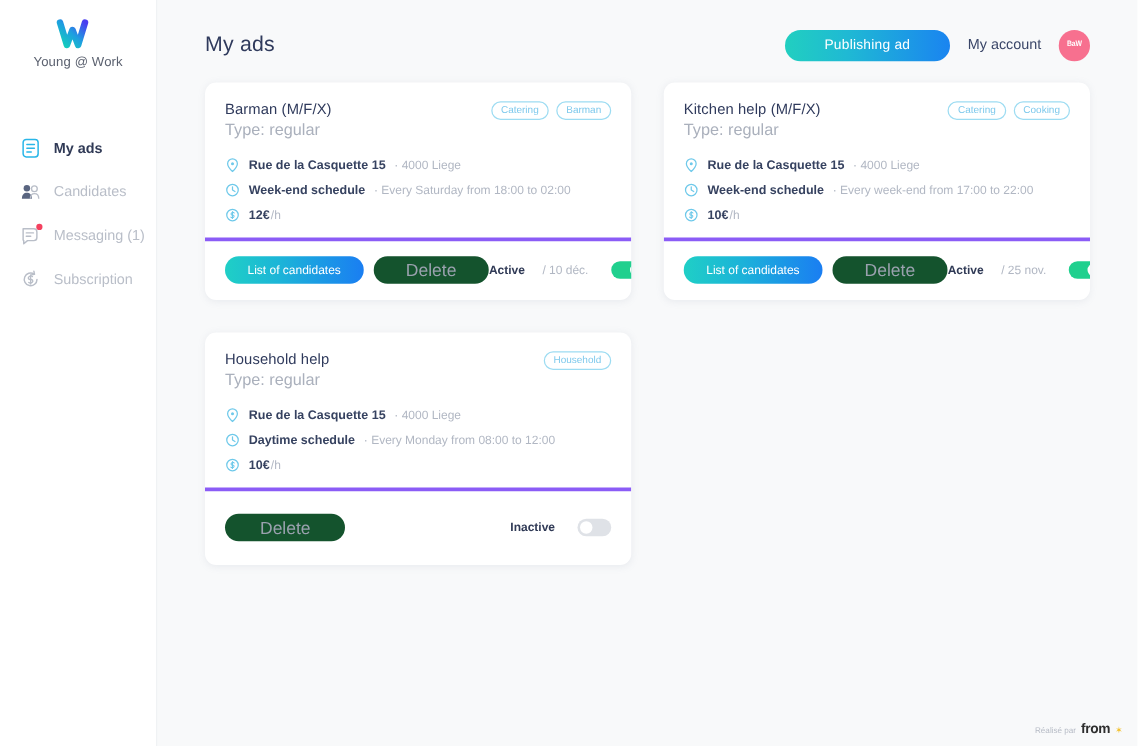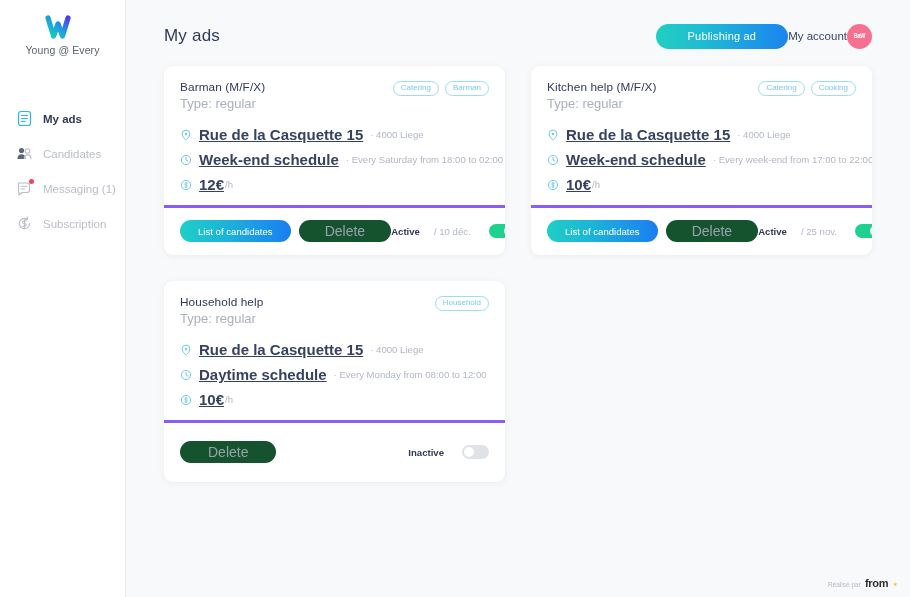--- a/index.html
+++ b/index.html
@@ -84,20 +84,21 @@
   .page-title {
     font-size: 17px;
     color: #2f3a5c;
     font-weight: normal;
     letter-spacing: .2px;
   }
   .topbar-right {
     margin-left: auto;
     display: flex;
     align-items: center;
+    gap: 14px;
   }
   .publish-btn {
     background: linear-gradient(90deg, #21cfc0 0%, #1fb9d4 38%, #1a84f0 100%);
     color: #ffffff;
     font-size: 11px;
     border: none;
     border-radius: 16px;
     height: 25px;
     padding: 0 32px;
     cursor: pointer;
@@ -183,25 +184,24 @@
   .info-row {
     display: flex;
     align-items: center;
     gap: 7px;
   }
   .info-icon {
     width: 12px; height: 12px;
     flex: 0 0 12px;
   }
   .info-strong {
-    font-size: 15px;
+    font-size: 10px;
     color: #364260;
     font-weight: bold;
     white-space: nowrap;
-    text-decoration: underline;
   }
   .info-muted {
     font-size: 9.6px;
     color: #b1b7c3;
     white-space: nowrap;
   }
   .card-foot {
     border-top: 3px solid #8b5cf6;
     padding: 12px 16px 13px;
     display: flex;
@@ -310,21 +310,21 @@
           <linearGradient id="lg" x1="0" y1="1" x2="1" y2="0">
             <stop offset="0" stop-color="#12d3b8"></stop>
             <stop offset="0.5" stop-color="#1e9fe0"></stop>
             <stop offset="1" stop-color="#4a3df0"></stop>
           </linearGradient>
         </defs>
         <path d="M6 6 L11.5 24 L16 12 L20.5 24 L26 6" fill="none" stroke="url(#lg)" stroke-width="5.2" stroke-linecap="round" stroke-linejoin="round"></path>
         <path d="M26 6 L26 24" fill="none" stroke="url(#lg)" stroke-width="5.2" stroke-linecap="round"></path>
         <path d="M31 3 L31 21" fill="none" stroke="url(#lg)" stroke-width="5.2" stroke-linecap="round"></path>
       </svg>
-      <div class="brand-name">Young @ Every</div>
+      <div class="brand-name">Young @ Work</div>
     </div>
 
     <nav class="nav">
 
       <div class="nav-item active">
         <svg class="nav-icon" viewBox="0 0 17 17">
           <rect x="2.5" y="1.5" width="12" height="14" rx="2.5" fill="none" stroke="#29b6e8" stroke-width="1.2"></rect>
           <line x1="5.5" y1="5.5" x2="11.5" y2="5.5" stroke="#29b6e8" stroke-width="1.2" stroke-linecap="round"></line>
           <line x1="5.5" y1="8.5" x2="11.5" y2="8.5" stroke="#29b6e8" stroke-width="1.2" stroke-linecap="round"></line>
           <line x1="5.5" y1="11.5" x2="9" y2="11.5" stroke="#29b6e8" stroke-width="1.2" stroke-linecap="round"></line>

